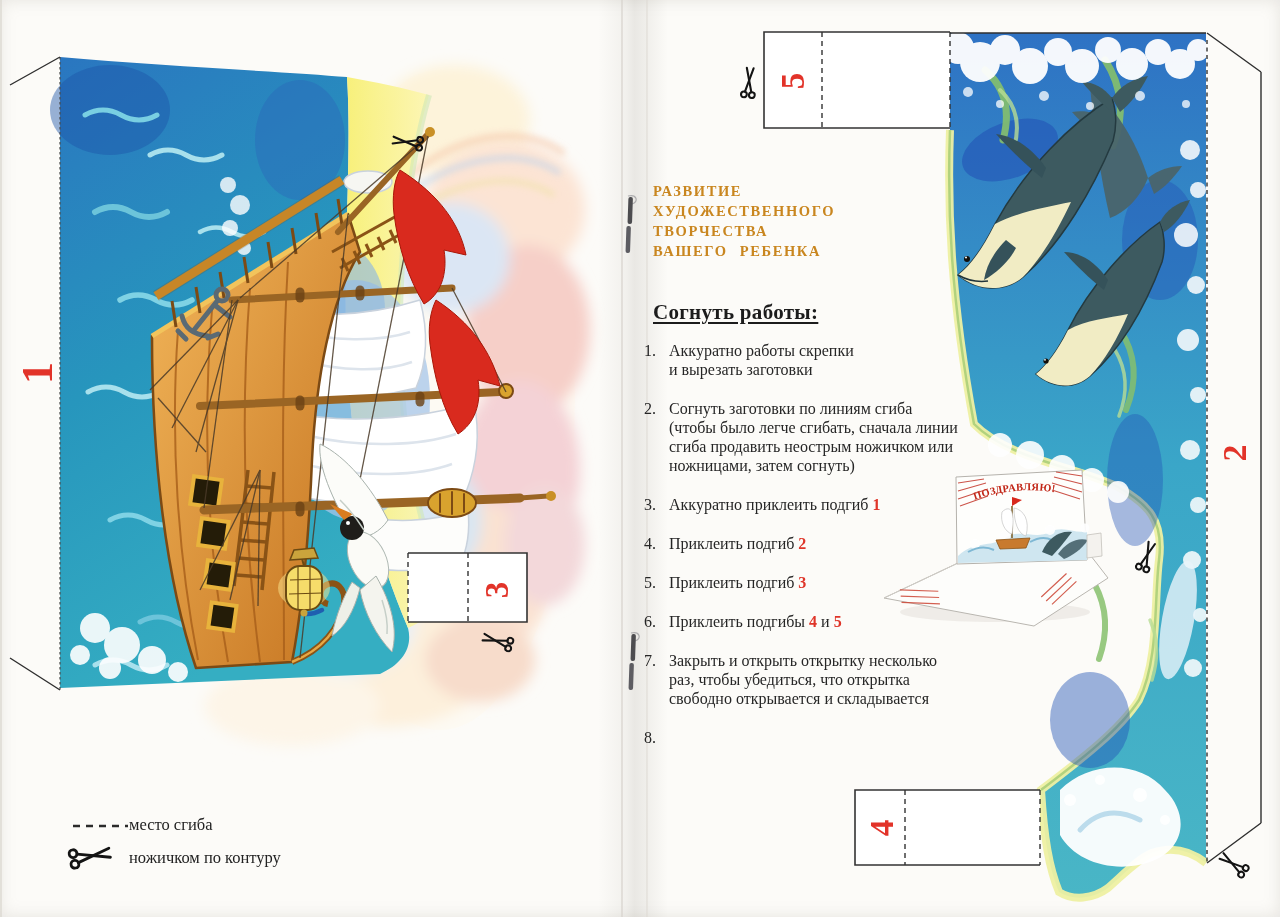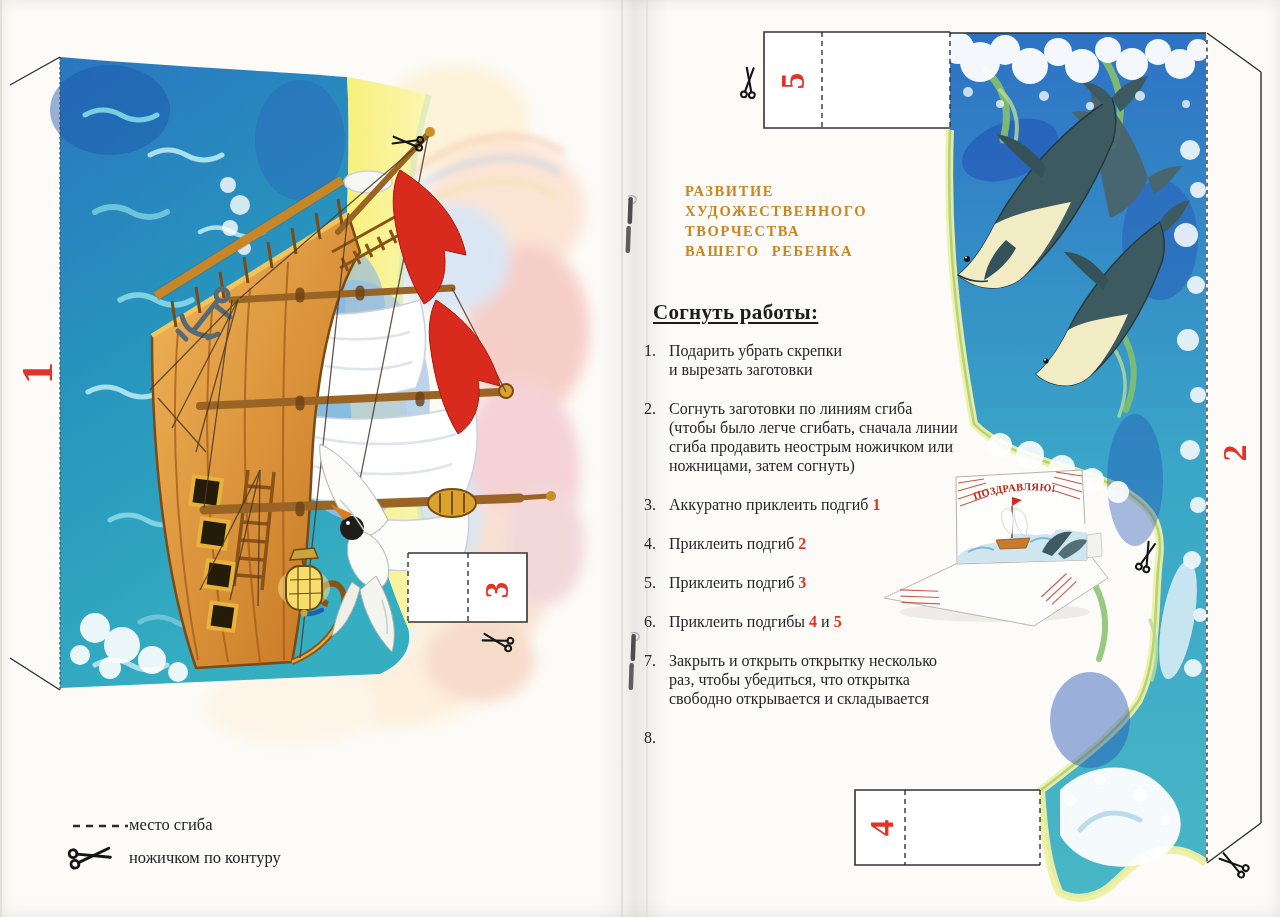--- a/index.html
+++ b/index.html
@@ -9,21 +9,21 @@
   .abs{position:absolute;}
   #art{position:absolute;left:0;top:0;z-index:2;}
   #fold-shade{left:598px;top:0;width:70px;height:917px;z-index:3;pointer-events:none;
     background:linear-gradient(90deg,rgba(120,115,105,0) 0%,rgba(120,115,105,.08) 40%,rgba(120,115,105,.14) 52%,rgba(120,115,105,0) 100%);}
   #watermark{left:18px;top:396px;width:1244px;z-index:4;text-align:center;white-space:nowrap;
     font-family:"DejaVu Sans","Liberation Sans",sans-serif;font-weight:bold;font-size:97px;letter-spacing:1px;
     color:rgba(255,255,255,.42);-webkit-text-stroke:2px rgba(178,175,170,.38);
     text-shadow:4px 5px 7px rgba(132,130,126,.45),-1px -1px 2px rgba(255,255,255,.55);
     pointer-events:none;}
   .txt{z-index:5;color:#262626;}
-  #heading{left:653px;top:181px;font-weight:bold;font-size:14.5px;line-height:20px;letter-spacing:1.6px;color:#c9861f;margin-left:32px;}
+  #heading{left:653px;top:181px;font-weight:bold;font-size:14.5px;line-height:20px;letter-spacing:1.6px;color:#c9861f;}
   #heading .wide{word-spacing:7px;}
   #subheading{left:653px;top:300px;font-size:21px;font-weight:bold;letter-spacing:.3px;color:#1c1c1c;
     text-decoration:underline;text-underline-offset:3px;}
   #steps{left:644px;top:341px;width:362px;font-size:16px;line-height:19px;}
   .step{display:flex;margin-bottom:20px;}
   .step-num{flex:0 0 25px;width:25px;}
   .step-body{white-space:pre-line;}
   .seg.red{color:#df3529;}
   .seg.bold{font-weight:bold;}
   .part-num{z-index:5;display:flex;align-items:center;justify-content:center;
@@ -514,21 +514,21 @@
     <div>ХУДОЖЕСТВЕННОГО</div>
     <div>ТВОРЧЕСТВА</div>
     <div class="wide">ВАШЕГО РЕБЕНКА</div>
   </div>
 
   <div id="subheading" class="abs txt">Согнуть работы:</div>
 
   <div id="steps" class="abs txt">
       <div class="step">
         <span class="step-num">1.</span>
-        <span class="step-body"><span class="seg">Подарить убрать скрепки
+        <span class="step-body"><span class="seg">Аккуратно работы скрепки
 и вырезать заготовки</span></span>
       </div>
       <div class="step">
         <span class="step-num">2.</span>
         <span class="step-body"><span class="seg">Согнуть заготовки по линиям сгиба
 (чтобы было легче сгибать, сначала линии
 сгиба продавить неострым ножичком или
 ножницами, затем согнуть)</span></span>
       </div>
       <div class="step">

